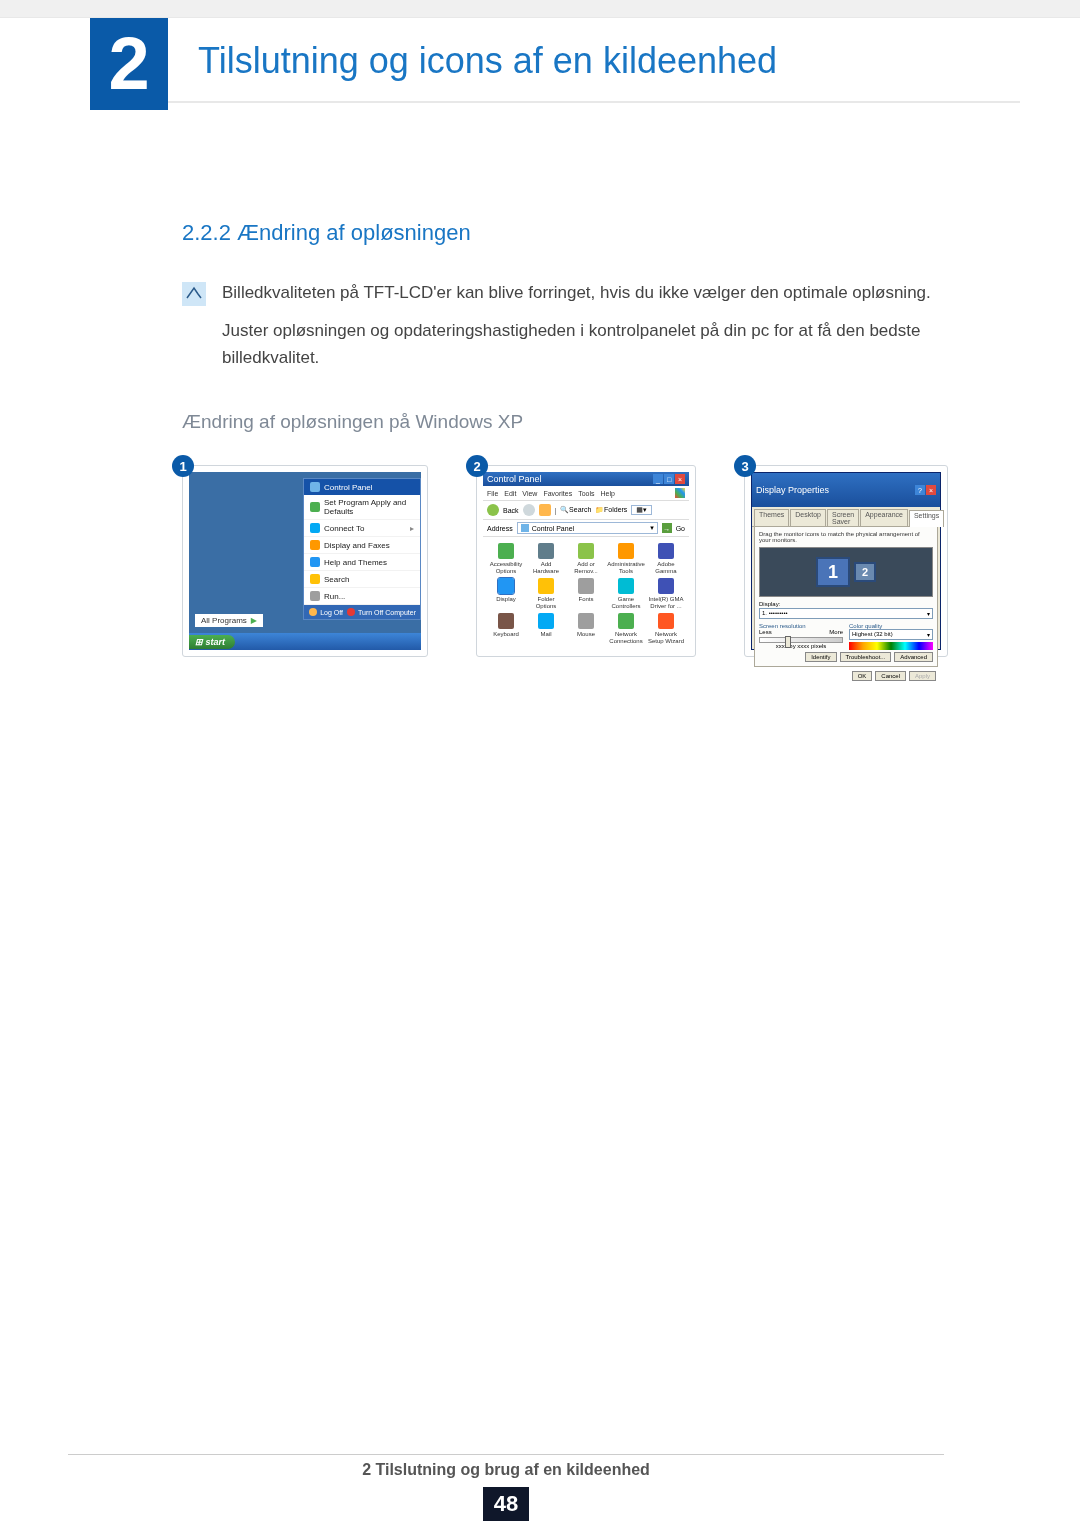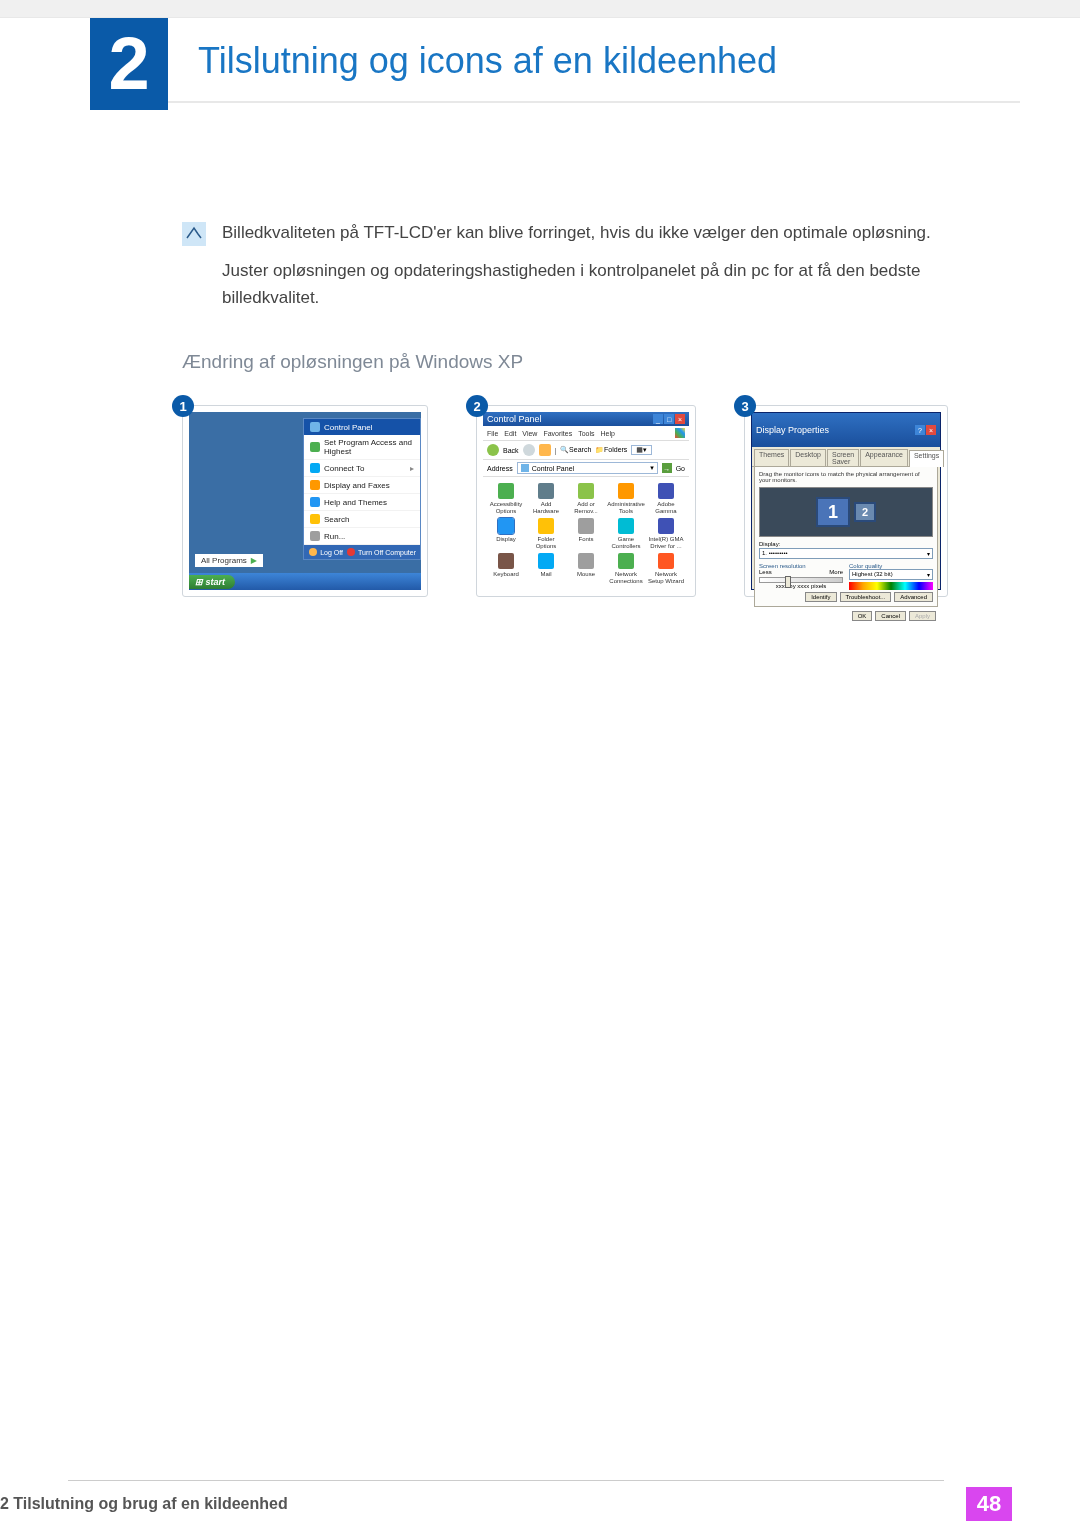--- a/index.html
+++ b/index.html
@@ -427,27 +427,28 @@
   .footer-line {
     height: 1px;
     background: #ccc;
     margin: 0 68px 6px 68px;
   }
   .footer-inner {
     display:flex;
     justify-content:space-between;
     align-items:center;
     gap: 8px;
+    flex-direction: column;
   }
   .footer-text {
     color:#555;
     font-size:16px;
   }
   .footer-page {
-    background:#d946ef;
+    background:#0f172a;
     color:#fff;
     font-size:22px;
     font-weight:700;
     width:46px;
     height:34px;
     display:flex;
     align-items:center;
     justify-content:center;
   }
 </style>
@@ -460,20 +461,21 @@
   <div class="header">
     <div class="chapter-block">
       <span>2</span>
     </div>
     <div class="chapter-title">Tilslutning og icons af en kildeenhed</div>
   </div>
   <div class="header-underline"></div>
 
   <div class="content">
 
+    <div class="section-heading">2.2.2 Ændring af opløsningen</div>
 
     <div class="note-row">
       <div class="note-icon">
         <svg width="24" height="24" viewBox="0 0 24 24">
           <rect width="24" height="24" fill="#cfe6f7"></rect>
           <path d="M5 16 L12 6 L16 12 L19 16" stroke="#2a5a8a" stroke-width="1.5" fill="none"></path>
         </svg>
       </div>
       <div class="body-text">
         <p>Billedkvaliteten på TFT-LCD'er kan blive forringet, hvis du ikke vælger den optimale opløsning.</p>
@@ -491,21 +493,21 @@
         <div class="shot-badge">1</div>
         <div class="shot-frame">
           <div class="startmenu-outer">
             <div class="startmenu-panel">
               <div class="sm-blue-top">
                 <span class="sm-ico" style="background:#6fb4e8"></span>
                 <span>Control Panel</span>
               </div>
               <div class="sm-item">
                 <span class="sm-ico" style="background:#4caf50"></span>
-                <span>Set Program Access and Highest</span>
+                <span>Set Program Apply and Defaults</span>
               </div>
               <div class="sm-item">
                 <span class="sm-ico" style="background:#03a9f4"></span>
                 <span>Connect To</span>
                 <span class="sm-item-right">▸</span>
               </div>
               <div class="sm-item">
                 <span class="sm-ico" style="background:#ff9800"></span>
                 <span>Display and Faxes</span>
               </div>

